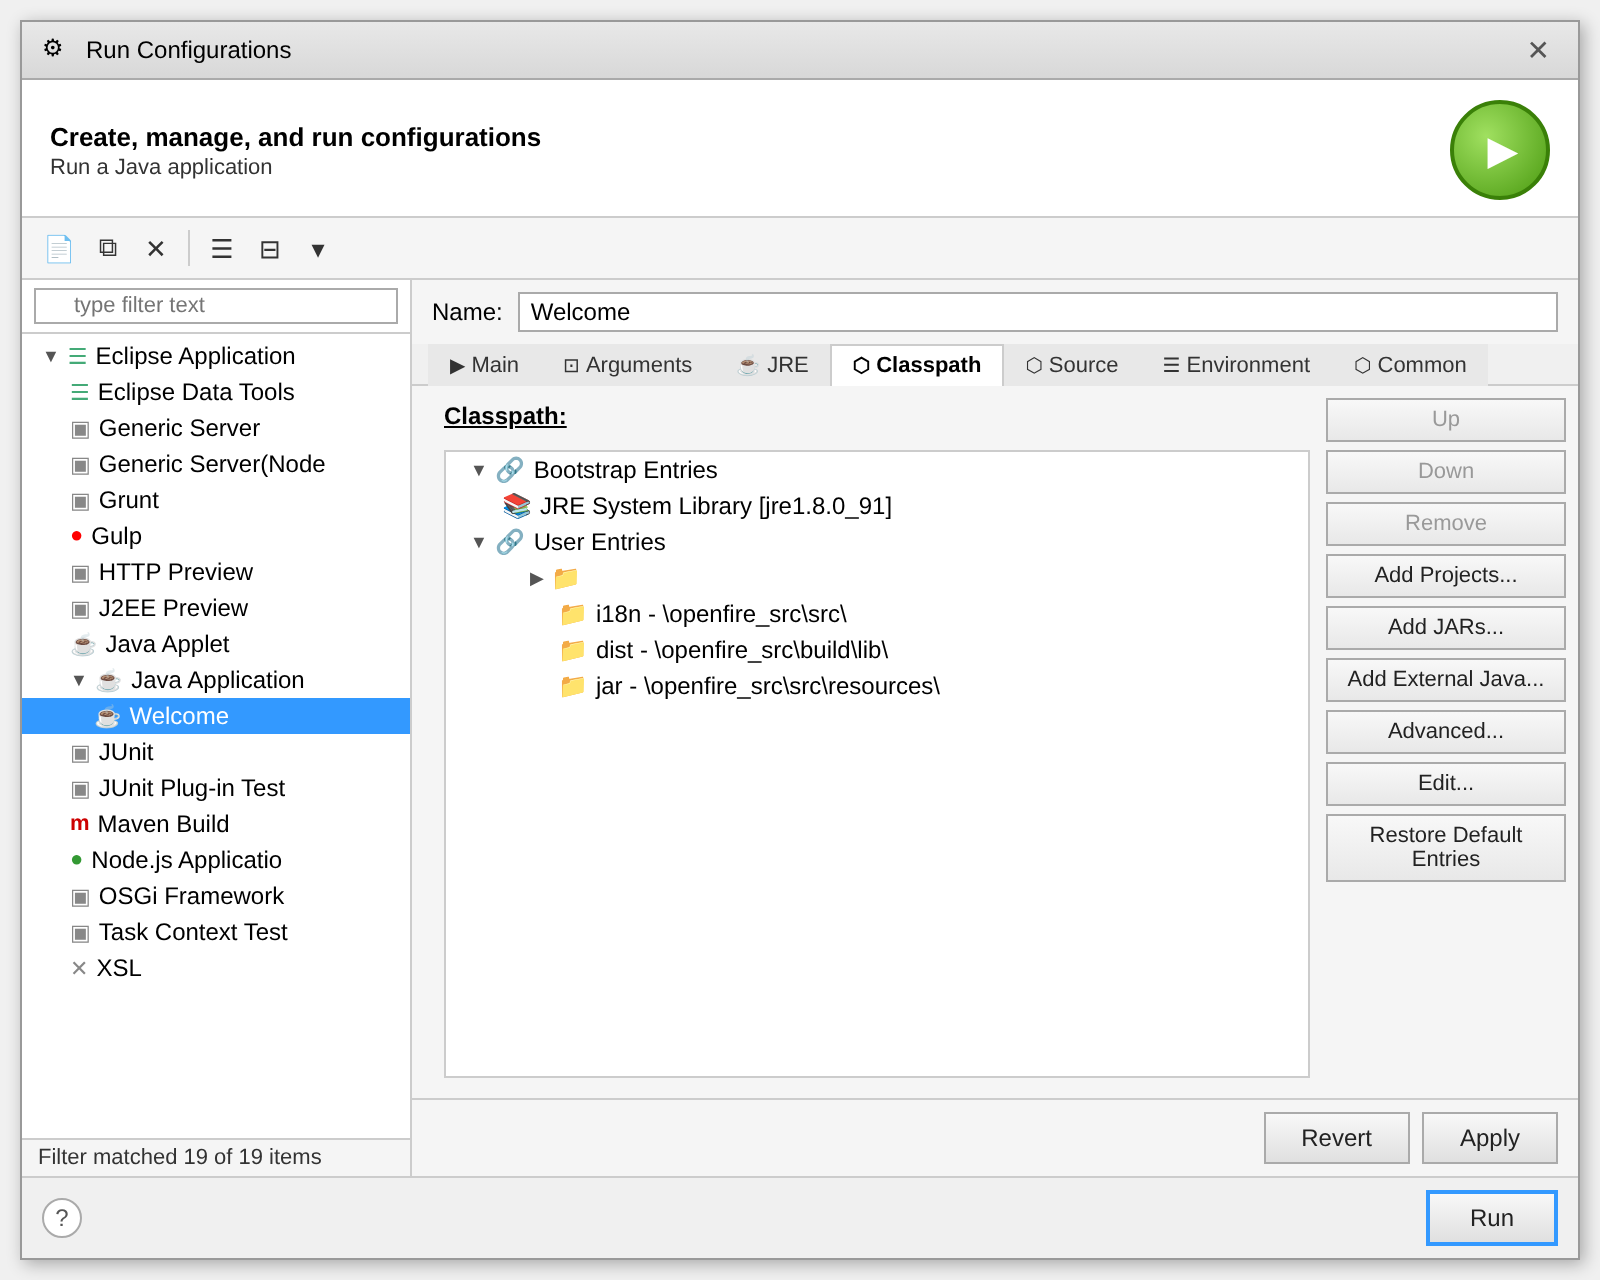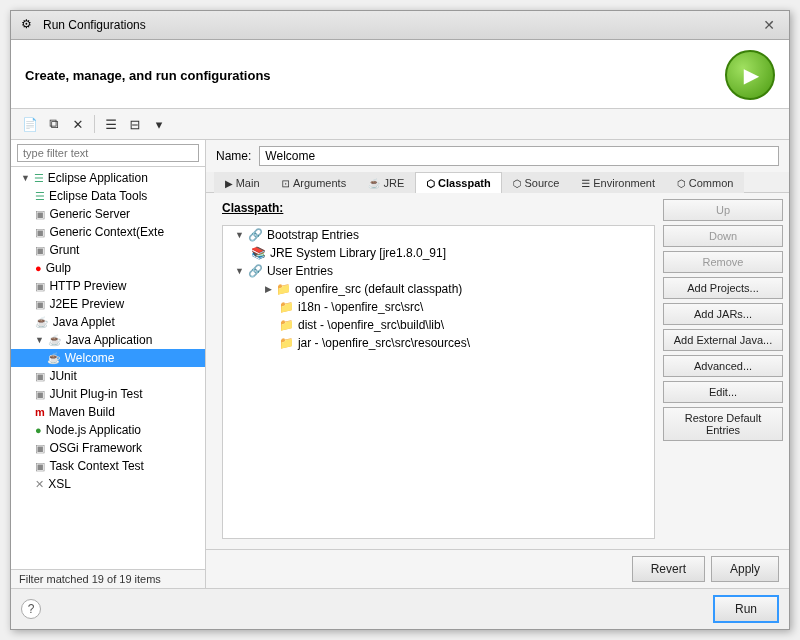--- a/index.html
+++ b/index.html
@@ -123,21 +123,21 @@
       flex-direction: column;
       overflow: hidden;
     }
     .filter-box {
       padding: 4px 6px;
       border-bottom: 1px solid #ccc;
     }
     .filter-input {
       width: 100%;
       border: 1px solid #aaa;
-      padding: 2px 5px;
+      padding: 2px 19px;
       font-size: 11px;
       color: #888;
       background: #fff;
       outline: none;
     }
     .tree-list {
       flex: 1;
       overflow-y: auto;
       padding: 2px 0;
     }
@@ -326,20 +326,21 @@
     <div class="title-bar-left">
       <span class="title-icon">⚙</span>
       <span class="title-text">Run Configurations</span>
     </div>
     <button class="title-close">✕</button>
   </div>
 
   <div class="header">
     <div class="header-text">
       <h2>Create, manage, and run configurations</h2>
+      <p>Run a Java application</p>
     </div>
     <button class="run-btn" title="Run"></button>
   </div>
 
   <div class="toolbar">
     <button class="toolbar-btn" title="New">📄</button>
     <button class="toolbar-btn" title="Duplicate">⧉</button>
     <button class="toolbar-btn" title="Delete">✕</button>
     <div class="toolbar-sep"></div>
     <button class="toolbar-btn" title="Filter">☰</button>
@@ -362,21 +363,21 @@
         <div class="tree-item child">
           <span style="color:#4a7;font-size:11px">☰</span>
           <span>Eclipse Data Tools</span>
         </div>
         <div class="tree-item child">
           <span style="color:#888;font-size:11px">▣</span>
           <span>Generic Server</span>
         </div>
         <div class="tree-item child">
           <span style="color:#888;font-size:11px">▣</span>
-          <span>Generic Context(Exte</span>
+          <span>Generic Server(Node</span>
         </div>
         <div class="tree-item child">
           <span style="color:#888;font-size:11px">▣</span>
           <span>Grunt</span>
         </div>
         <div class="tree-item child">
           <span style="color:red;font-size:11px">●</span>
           <span>Gulp</span>
         </div>
         <div class="tree-item child">
@@ -486,21 +487,20 @@
                 <span>JRE System Library [jre1.8.0_91]</span>
               </div>
               <div class="cp-item l1">
                 <span class="expand-arrow">▼</span>
                 <span style="color:#c84;font-size:12px">🔗</span>
                 <span>User Entries</span>
               </div>
               <div class="cp-item l3">
                 <span class="expand-arrow">▶</span>
                 <span style="color:#c84;font-size:12px">📁</span>
-                <span>openfire_src (default classpath)</span>
               </div>
               <div class="cp-item l4">
                 <span style="color:#c84;font-size:12px">📁</span>
                 <span>i18n - \openfire_src\src\</span>
               </div>
               <div class="cp-item l4">
                 <span style="color:#c84;font-size:12px">📁</span>
                 <span>dist - \openfire_src\build\lib\</span>
               </div>
               <div class="cp-item l4">

